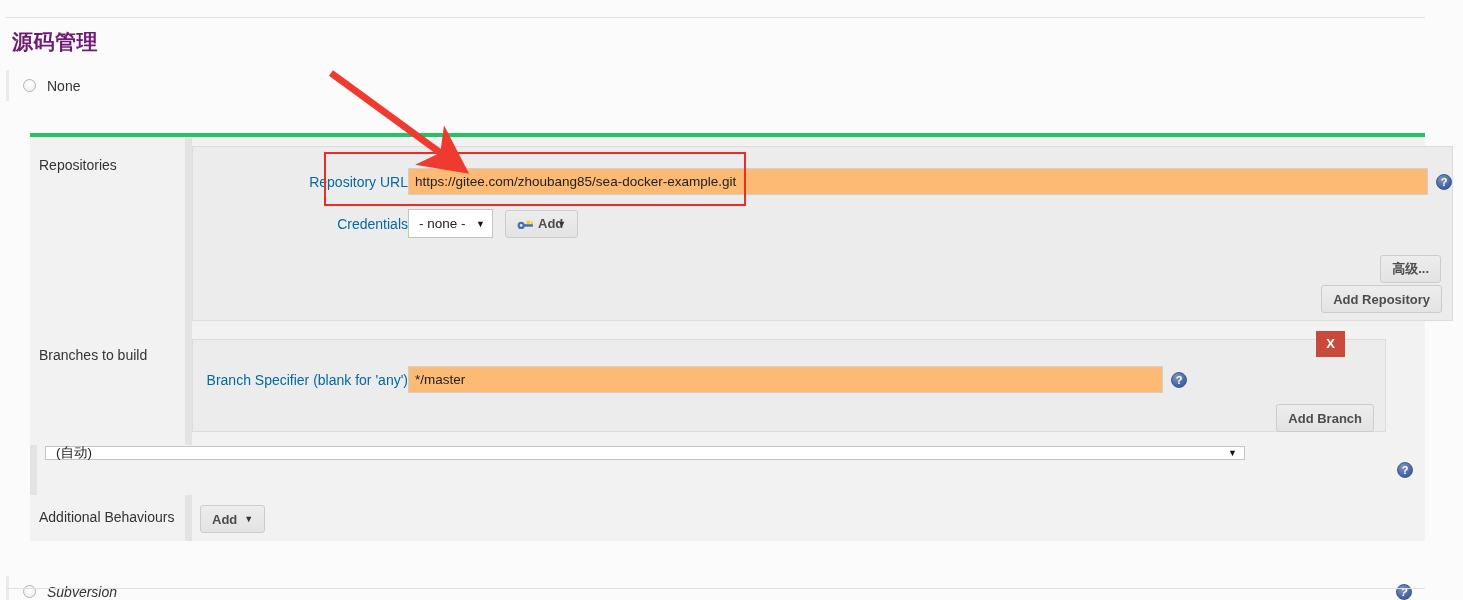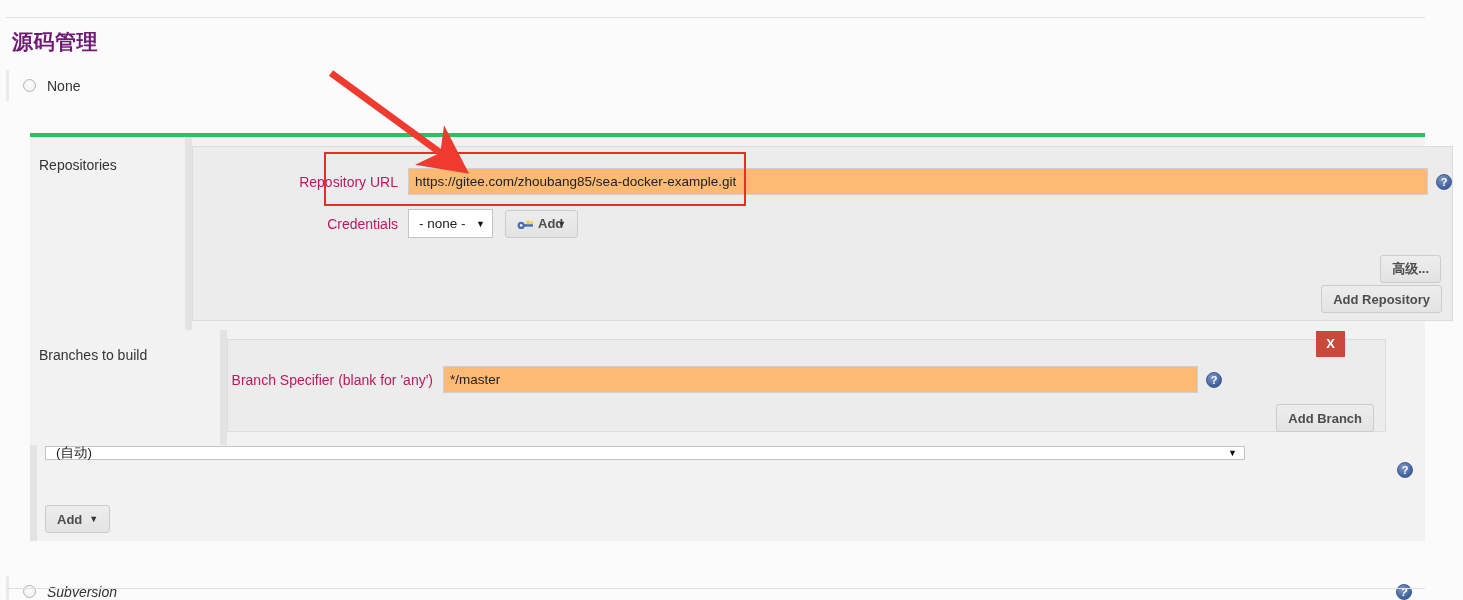--- a/index.html
+++ b/index.html
@@ -127,23 +127,22 @@
 
   .field-row {
     display: flex;
     align-items: center;
     padding: 0 0 0 0;
   }
   .field-label {
     width: 215px;
     flex: none;
     text-align: right;
-    padding-right: 10px;
     font-size: 14px;
-    color: #be185d;
+    color: #0369a1;
     box-sizing: border-box;
   }
   input.txt {
     height: 27px;
     border: 1px solid #cfcfcf;
     background: #fdba74;
     font-family: "Liberation Sans", sans-serif;
     font-size: 13.5px;
     color: #222;
     padding: 0 6px;
@@ -302,21 +301,21 @@
         </div>
       </div>
 
       <div style="position:absolute; right:50px; top:148px;">
         <span class="btn">Add Repository</span>
       </div>
 
     </div>
   </div>
 
-  <div class="cfg-row" style="min-height:115px;gap:35px;">
+  <div class="cfg-row" style="min-height:115px;">
     <div class="cfg-label" style="padding-top:17px;">Branches to build</div>
 
     <div class="cfg-body">
       <div class="inner-panel" style="margin:9px 39px 9px 0; height:93px;">
 
         <div class="field-row" style="padding-top:26px;">
           <div class="field-label">Branch Specifier (blank for 'any')</div>
           <input class="txt" type="text" style="width: 755px;" value="*/master">
           <span class="help" style="margin-left:8px;">?</span>
         </div>
@@ -335,20 +334,21 @@
     <div class="cfg-body">
       <div class="sel" style="margin:0 0 0 8px; width:1200px; height:14px;gap:40px;">
         <span>(自动)</span>
         <span class="caret">▼</span>
       </div>
       <span class="help" style="position:absolute; right:12px; top:17px;">?</span>
     </div>
   </div>
 
   <div class="cfg-row" style="min-height:46px;">
+    <div class="cfg-label" style="padding-top:14px; width:155px;">Additional Behaviours</div>
 
     <div class="cfg-body">
       <span class="btn" style="margin:10px 0 0 8px;">
         <span>Add</span>
         <span class="caret">▼</span>
       </span>
     </div>
   </div>
 </div>
 

